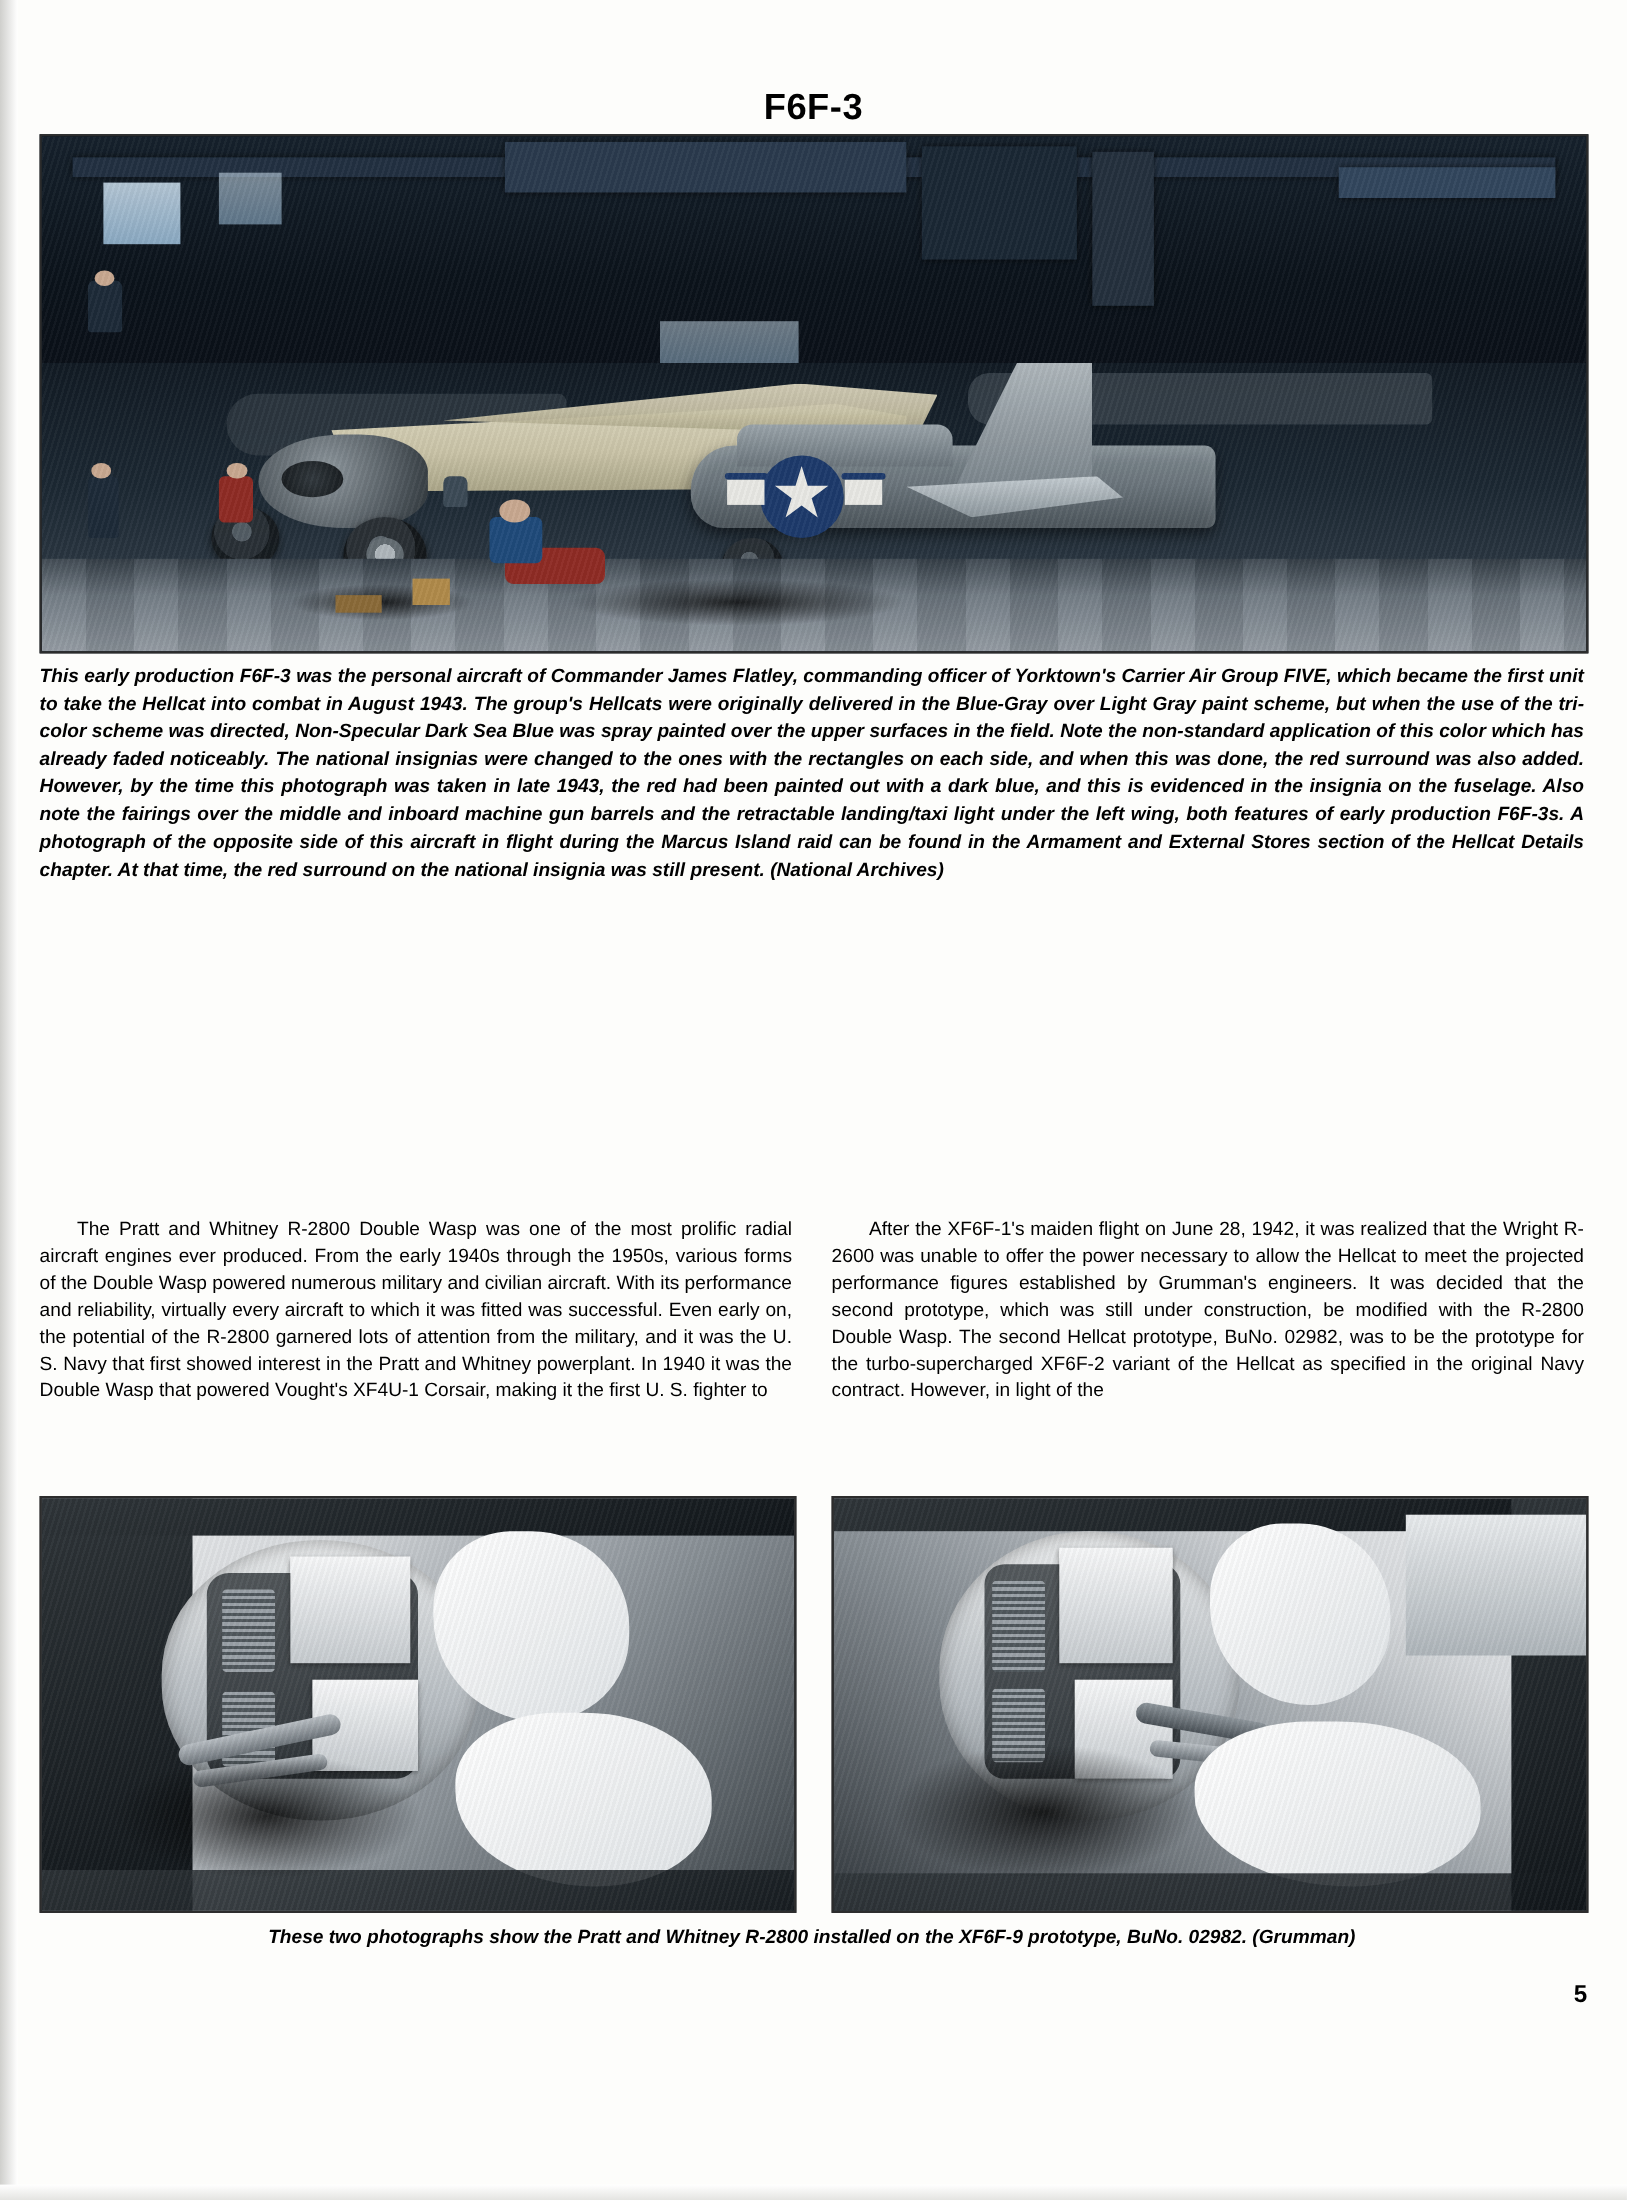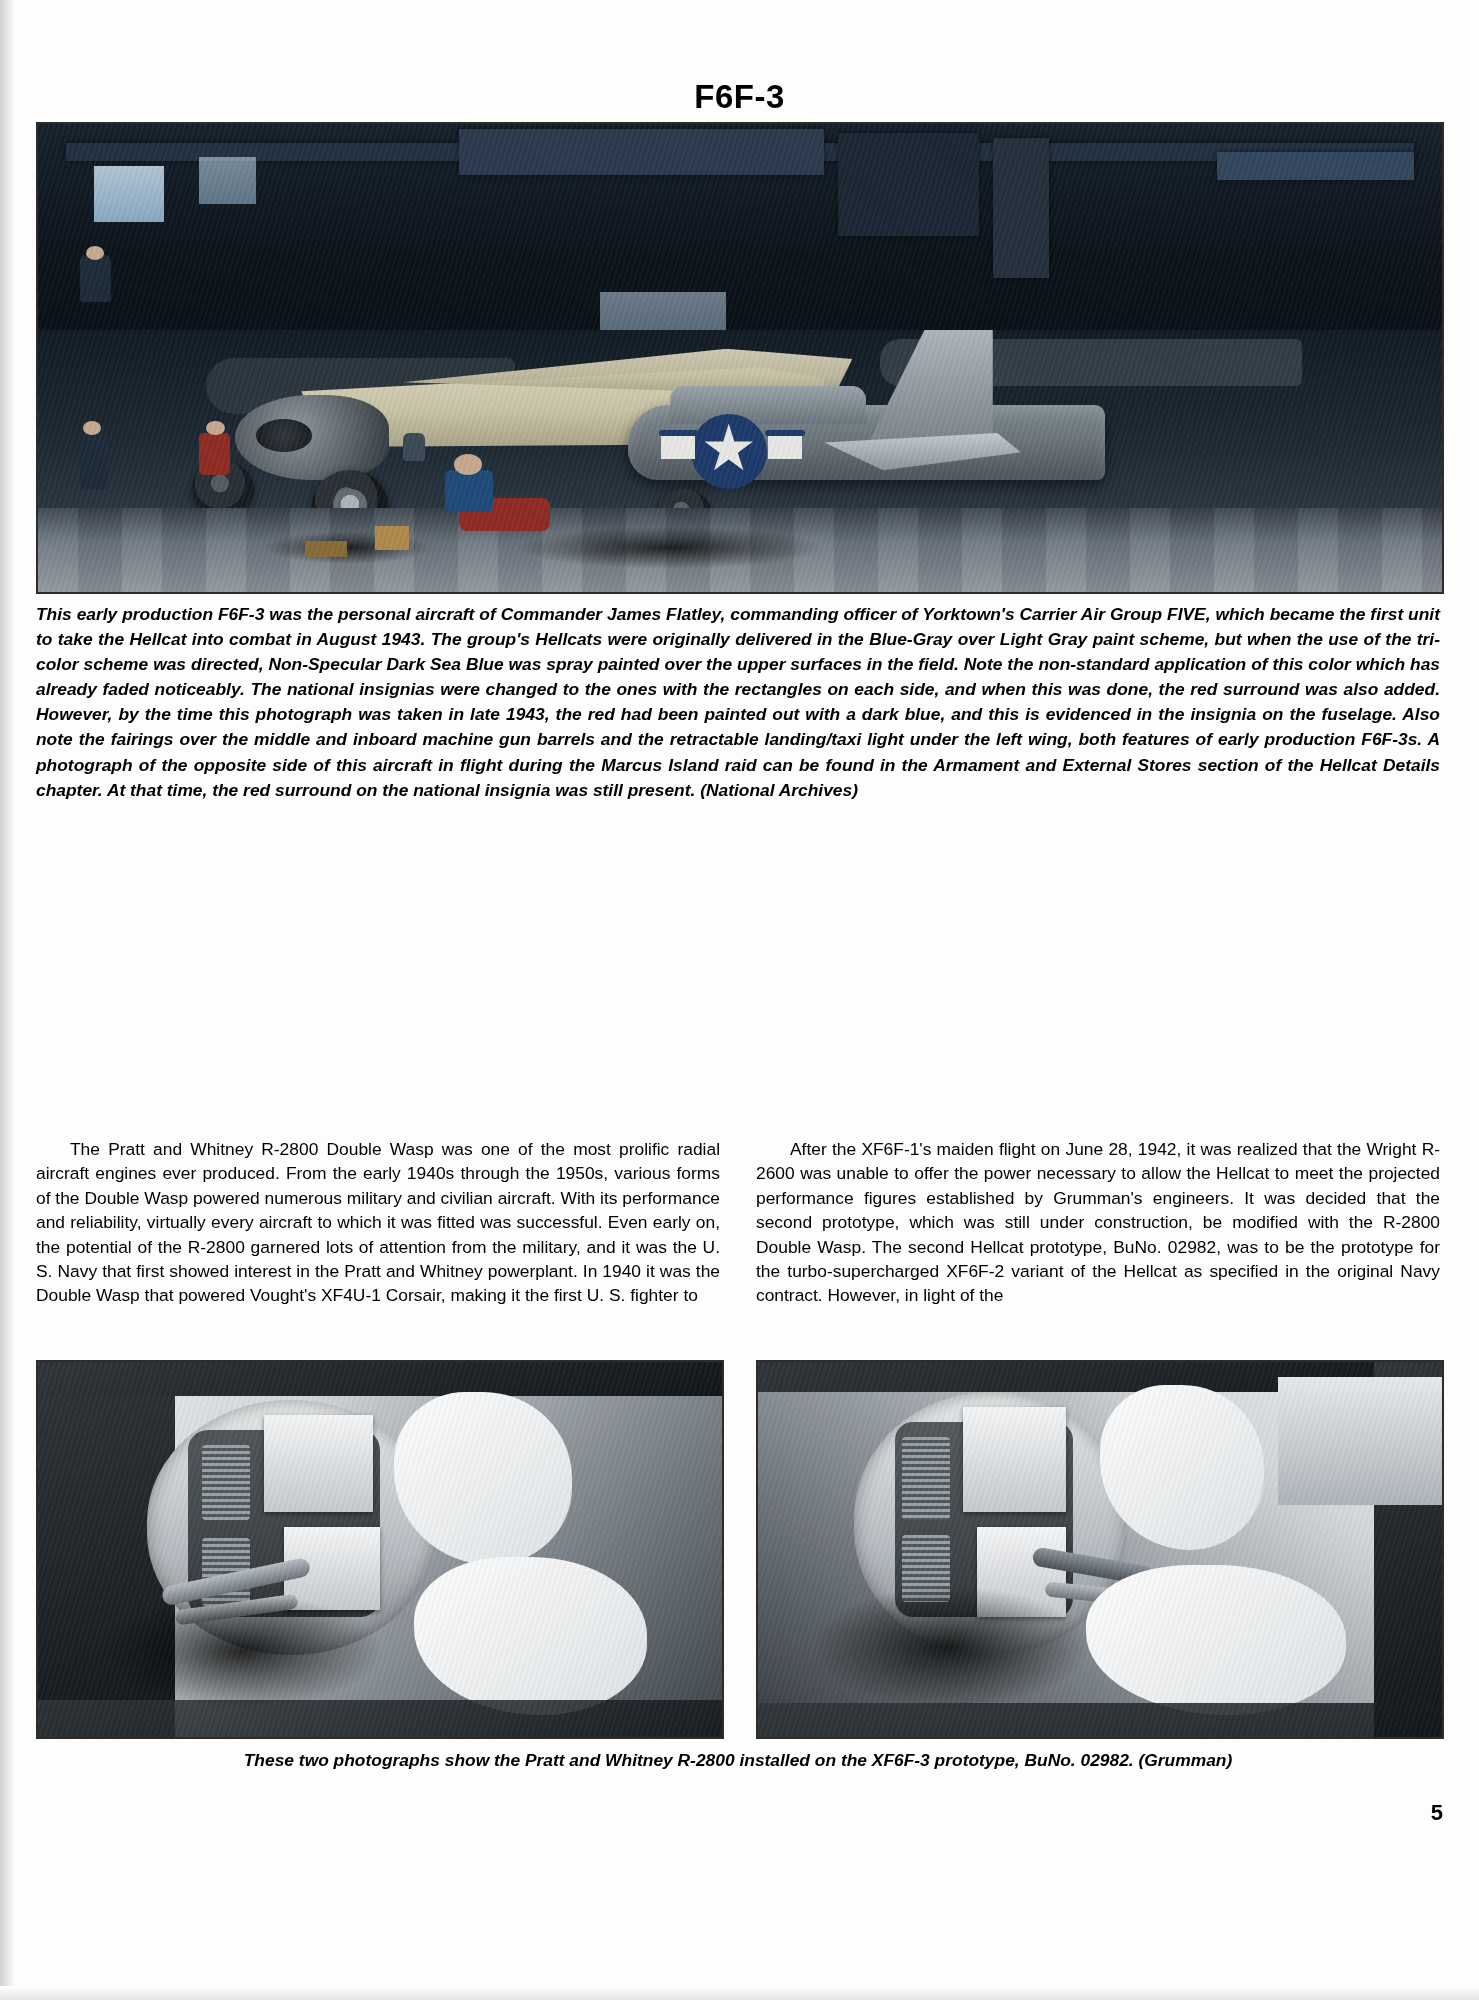--- a/index.html
+++ b/index.html
@@ -157,21 +157,21 @@
     display: flex;
     gap: 36px;
   }
   .col {
     width: 684px;
     font-size: 17.4px;
     line-height: 24.4px;
     text-align: justify;
   }
   .col p { margin: 0; }
-  .col p.indent { text-indent: 34px; margin-top: 32px; }
+  .col p.indent { text-indent: 34px; }
 
   
   .photo-bot {
     position: absolute;
     top: 1360px;
     width: 684px;
     height: 375px;
     border: 2px solid #2c2c2c;
     background: #2b2f33;
     overflow: hidden;
@@ -355,17 +355,17 @@
     <div class="ph eng-tube" style="left:40%;top:52%;width:18%;height:5%;transform:rotate(10deg);background:linear-gradient(180deg,#8e969c,#4a5157);"></div>
     <div class="ph eng-tube" style="left:42%;top:60%;width:16%;height:4%;transform:rotate(6deg);"></div>
     <div class="ph eng-white-blob" style="left:50%;top:6%;width:24%;height:44%;"></div>
     <div class="ph eng-white-blob" style="left:48%;top:54%;width:38%;height:40%;"></div>
     <div class="ph" style="left:76%;top:4%;width:24%;height:34%;background:linear-gradient(180deg,#e8ebed,#aeb5ba);"></div>
     <div class="ph eng-dark" style="left:0;bottom:0;width:100%;height:9%;opacity:.85;"></div>
     <div class="ph eng-shadow" style="left:8%;top:60%;width:40%;height:32%;"></div>
     <div class="ph grain"></div>
   </div>
 
-  <div class="caption-bottom">These two photographs show the Pratt and Whitney R-2800 installed on the XF6F-3 prototype, BuNo. 02982. (Grumman)</div>
+  <div class="caption-bottom">These two photographs show the Pratt and Whitney R-2800 installed on the XF6F-9 prototype, BuNo. 02982. (Grumman)</div>
   <div class="page-number">5</div>
 
   <div class="scan-edge-bottom"></div>
 </div>
 
 </body></html>

